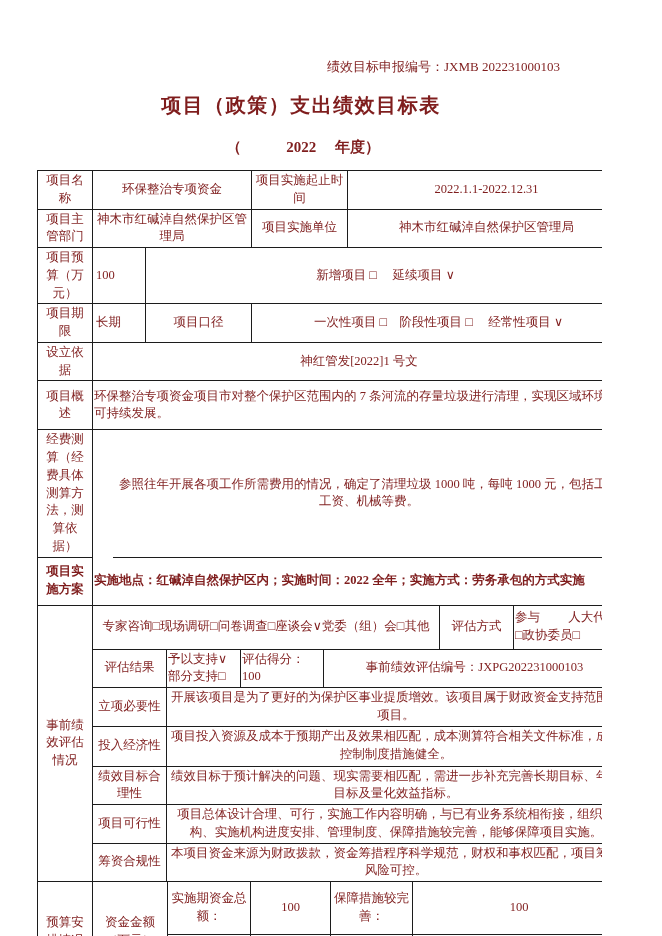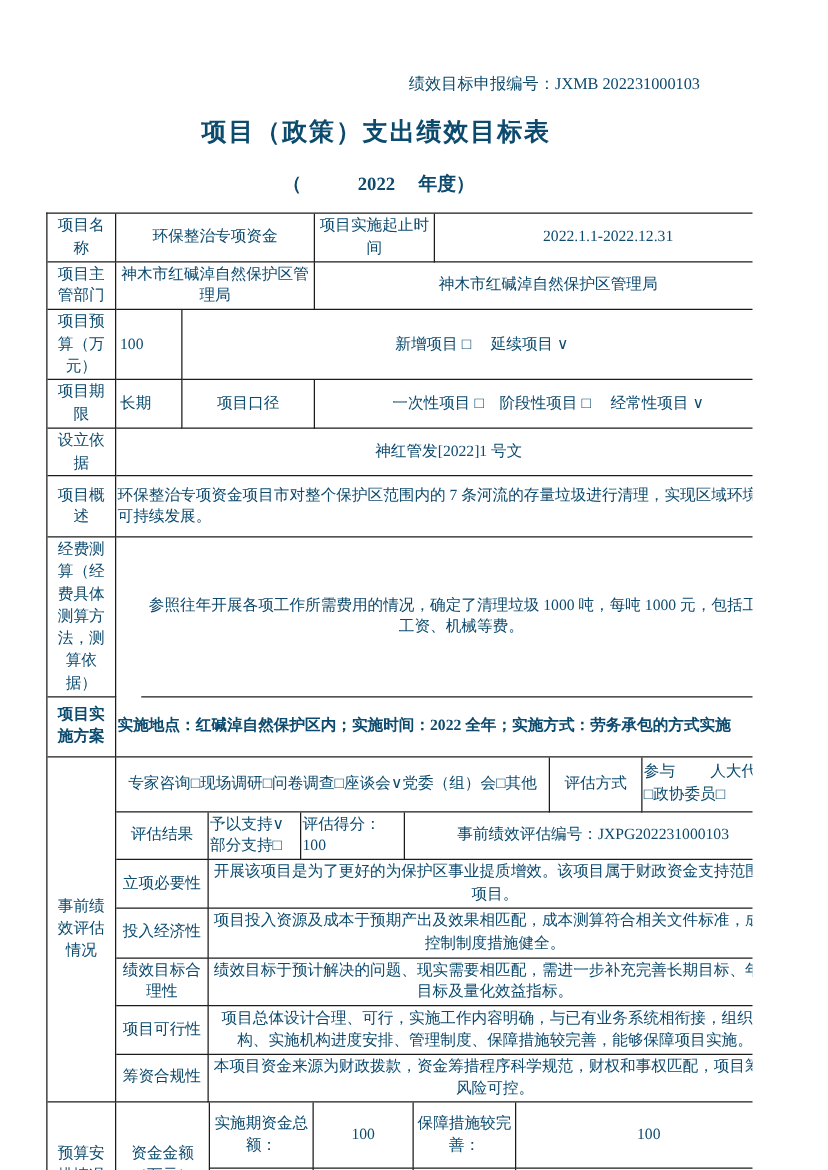--- a/index.html
+++ b/index.html
@@ -1,18 +1,18 @@
 <!DOCTYPE html>
 <html><head>
 <meta charset="utf-8">
 <style>
   html,body{margin:0;padding:0;background:#ffffff;}
   .page{
     position:relative;width:602px;height:936px;background:#ffffff;
-    font-family:"Liberation Serif","DejaVu Serif",serif;color:#0c4a6e;overflow:hidden;
+    font-family:"Liberation Serif","DejaVu Serif",serif;color:#7f1d1d;overflow:hidden;
   }
   .report-no{position:absolute;top:58px;left:0;width:560px;text-align:right;font-size:13px;}
   .doc-title{position:absolute;top:92px;left:0;width:100%;text-align:center;
     font-size:20px;font-weight:bold;letter-spacing:1.5px;}
   .doc-subtitle{position:absolute;top:138px;left:2px;width:100%;text-align:center;
     font-size:15px;font-weight:bold;}
   .tbl{
     position:absolute;left:37px;top:170px;width:588px;
     border-top:1px solid #1c1c1c;border-left:1px solid #1c1c1c;
     font-size:12.5px;line-height:1.42;
@@ -53,20 +53,21 @@
     <div class="row h34">
       <div class="cell c55">项目名称</div>
       <div class="cell c159">环保整治专项资金</div>
       <div class="cell c96">项目实施起止时间</div>
       <div class="cell fill">2022.1.1-2022.12.31</div>
     </div>
 
     <div class="row h38">
       <div class="cell c55">项目主管部门</div>
       <div class="cell c159">神木市红碱淖自然保护区管理局</div>
+      <div class="cell c96">项目实施单位</div>
       <div class="cell fill">神木市红碱淖自然保护区管理局</div>
     </div>
 
     <div class="row h36">
       <div class="cell c55">项目预算（万元）</div>
       <div class="cell c53 left">100</div>
       <div class="cell fill">新增项目 □　 延续项目 ∨</div>
     </div>
 
     <div class="row h22">

